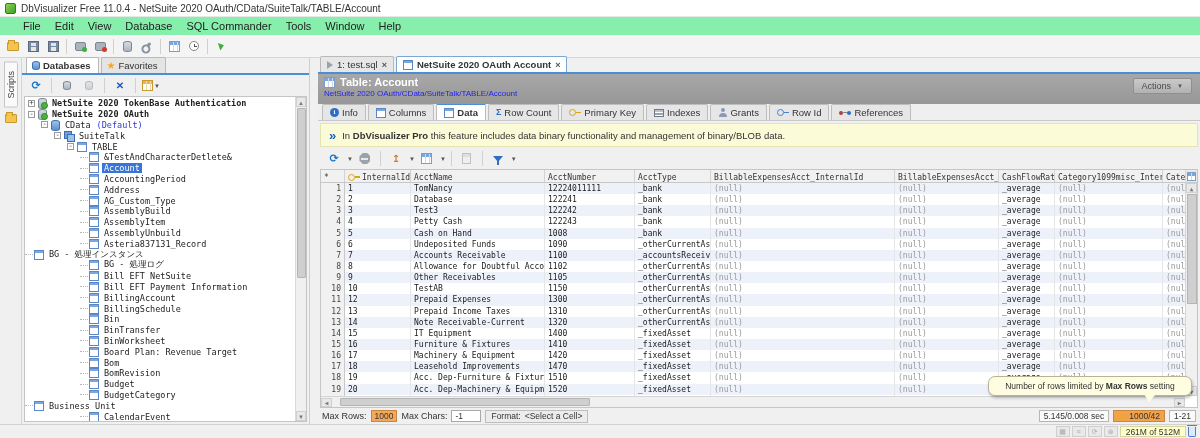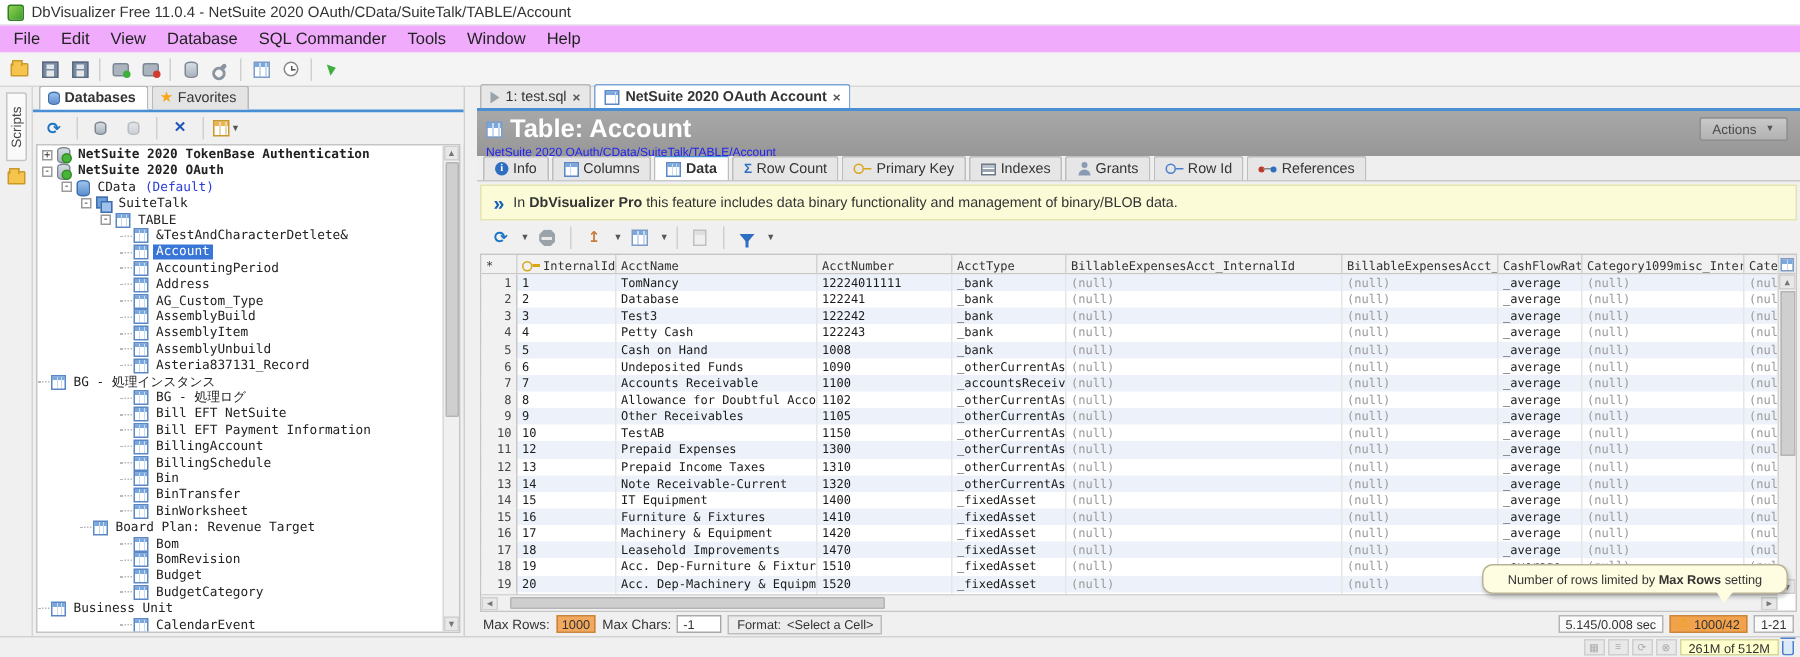--- a/index.html
+++ b/index.html
@@ -6,21 +6,21 @@
   html,body { margin:0; padding:0; }
   body {
     width:1200px; height:438px; position:relative; overflow:hidden;
     font-family:"Liberation Sans", sans-serif; font-size:11px;
     background:#f0f0f0; color:#222;
   }
   
   .titlebar { height:17px; background:#fff; border-bottom:1px solid #e8e8e8;
     display:flex; align-items:center; gap:5px; padding-left:5px; font-size:10px; color:#333; }
   .app-icon { width:11px; height:11px; background:linear-gradient(135deg,#8fd14f,#3f9e2f); border-radius:2px; border:1px solid #2f7d24; }
-  .menubar { height:18px; background:#f0abfc; display:flex; align-items:center; padding-left:2px; }
+  .menubar { height:18px; background:#86efac; display:flex; align-items:center; padding-left:16px; }
   .menu-item { padding:2px 7px; cursor:default; }
   .toolbar { height:23px; background:#f4f4f4; border-bottom:1px solid #d7d7d7;
     display:flex; align-items:center; padding-left:3px; }
   .tbtn { width:20px; height:19px; display:flex; align-items:center; justify-content:center; border:1px solid transparent; border-radius:2px; }
   .tsep { width:1px; height:15px; background:#d0d0d0; margin:0 3px; }
 
   
   .main { position:absolute; top:58px; left:0; right:0; bottom:14px; display:flex; }
   .scripts-strip { width:22px; background:#f0f0f0; border-right:1px solid #d5d5d5; display:flex; flex-direction:column; align-items:center; padding-top:4px; }
   .scripts-tab { writing-mode:vertical-rl; transform:rotate(180deg); font-size:9px; color:#444;
@@ -55,21 +55,21 @@
   
   .rightpanel { flex:1; min-width:0; display:flex; flex-direction:column; background:#f0f0f0; }
   .edit-tabs { height:16px; display:flex; align-items:flex-end; padding-left:2px; border-bottom:2px solid #4a8fd4; }
   .edit-tab { display:flex; align-items:center; gap:4px; font-size:9.5px; padding:2px 6px;
     border:1px solid #b9b9b9; border-bottom:none; background:#e7e7e7; border-radius:2px 2px 0 0; margin-right:2px; color:#333; }
   .edit-tab.active { background:#fff; font-weight:bold; border-color:#7aa7d6; }
   .close-x { color:#555; font-size:9px; font-weight:bold; }
 
   .obj-header { height:30px; background:linear-gradient(#a8a8a8,#979797); position:relative; padding:2px 6px 0 6px; }
   .obj-title-line { display:flex; align-items:center; gap:5px; }
-  .obj-title { color:#fff; font-weight:bold; font-size:17px; }
+  .obj-title { color:#fff; font-weight:bold; font-size:11px; }
   .obj-breadcrumb { font-size:8px; color:#2222ee; margin-top:1px; }
   .actions-btn { position:absolute; right:8px; top:4px; background:linear-gradient(#c9c9c9,#b2b2b2);
     border:1px solid #8f8f8f; border-radius:2px; color:#4a4a4a; font-size:9px; padding:2px 8px; display:flex; gap:5px; align-items:center; }
 
   .obj-tabs { height:17px; display:flex; align-items:flex-end; padding-left:4px; background:#efefef; border-bottom:1px solid #c9c9c9; }
   .obj-tab { display:flex; align-items:center; gap:3px; font-size:9.5px; padding:2px 7px;
     border:1px solid #bdbdbd; border-bottom:none; background:#e6e6e6; border-radius:2px 2px 0 0; margin-right:2px; color:#333; }
   .obj-tab.active { background:#fff; font-weight:bold; border-top:2px solid #4a8fd4; }
 
   .banner { height:24px; margin:2px 2px 1px 2px; background:#fbfbd8; border:1px solid #e3e3b4;
@@ -388,21 +388,21 @@
           <span class="tree-row" style="padding-left: 55px;">
             <span class="connector"></span>
             <span class="ico i-table"></span>
             <span class="tree-label">BinTransfer</span>
           </span>
           <span class="tree-row" style="padding-left: 55px;">
             <span class="connector"></span>
             <span class="ico i-table"></span>
             <span class="tree-label">BinWorksheet</span>
           </span>
-          <span class="tree-row" style="padding-left: 28px;">
+          <span class="tree-row" style="padding-left: 55px;">
             <span class="connector"></span>
             <span class="ico i-table"></span>
             <span class="tree-label">Board Plan: Revenue Target</span>
           </span>
           <span class="tree-row" style="padding-left: 55px;">
             <span class="connector"></span>
             <span class="ico i-table"></span>
             <span class="tree-label">Bom</span>
           </span>
           <span class="tree-row" style="padding-left: 55px;">

